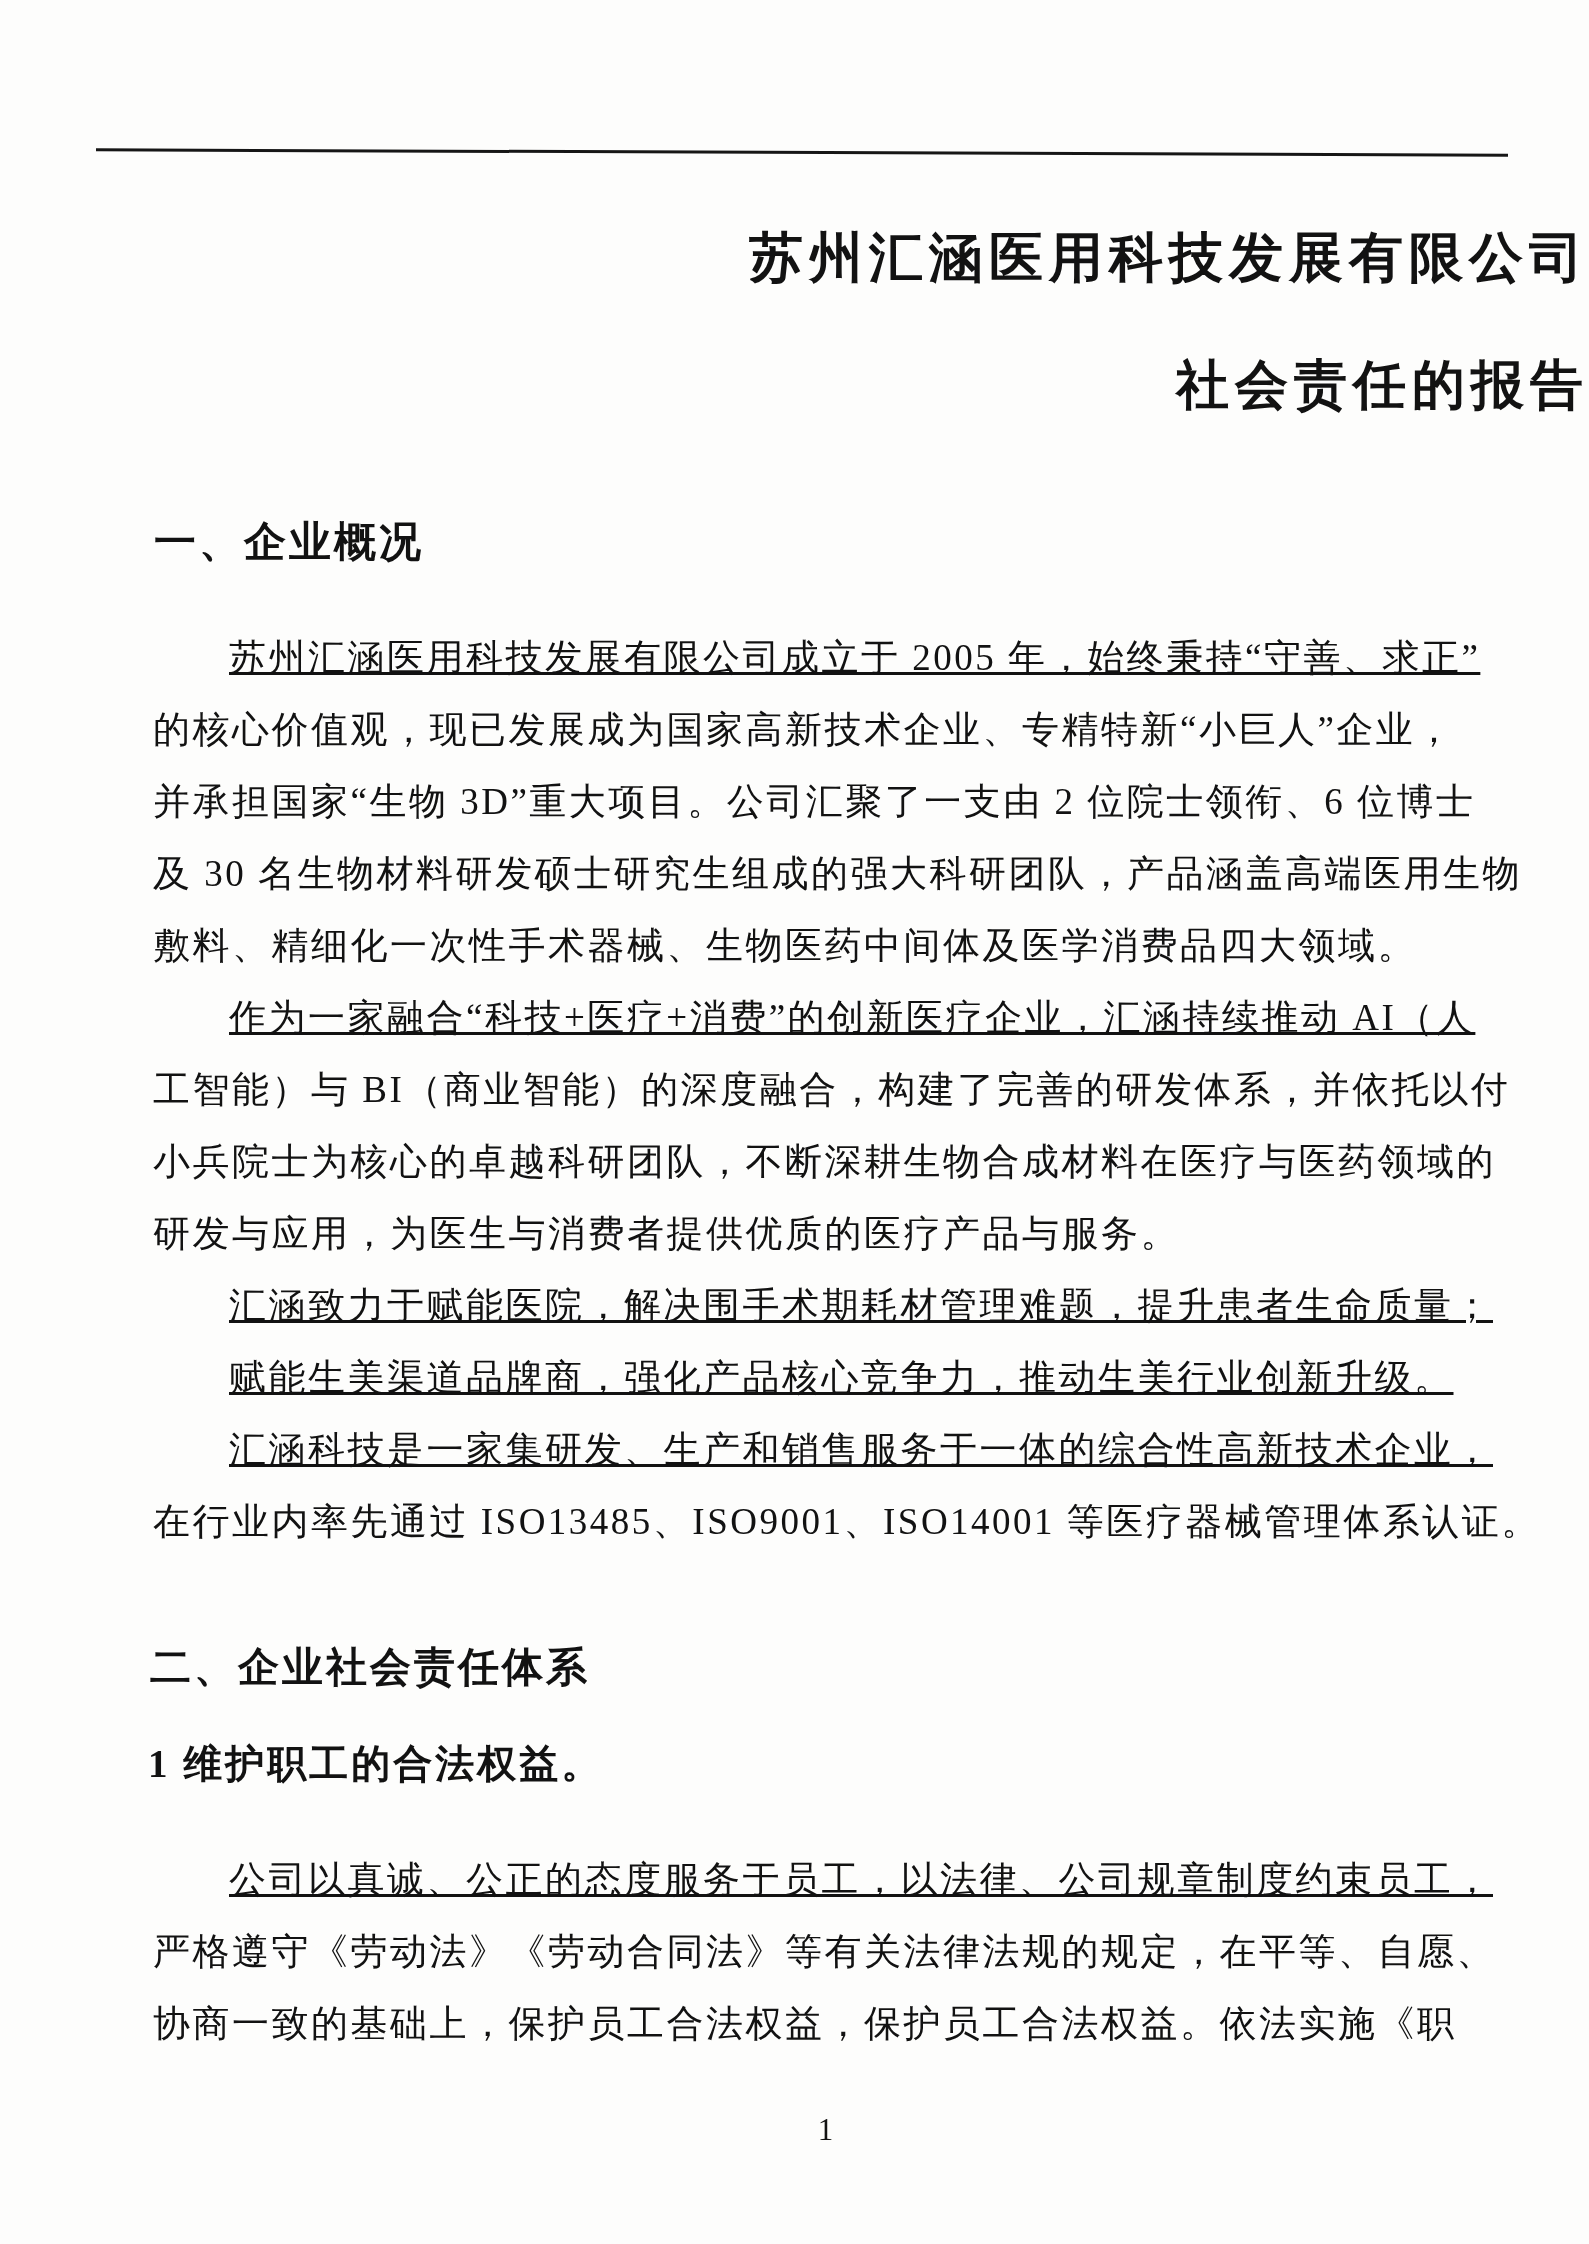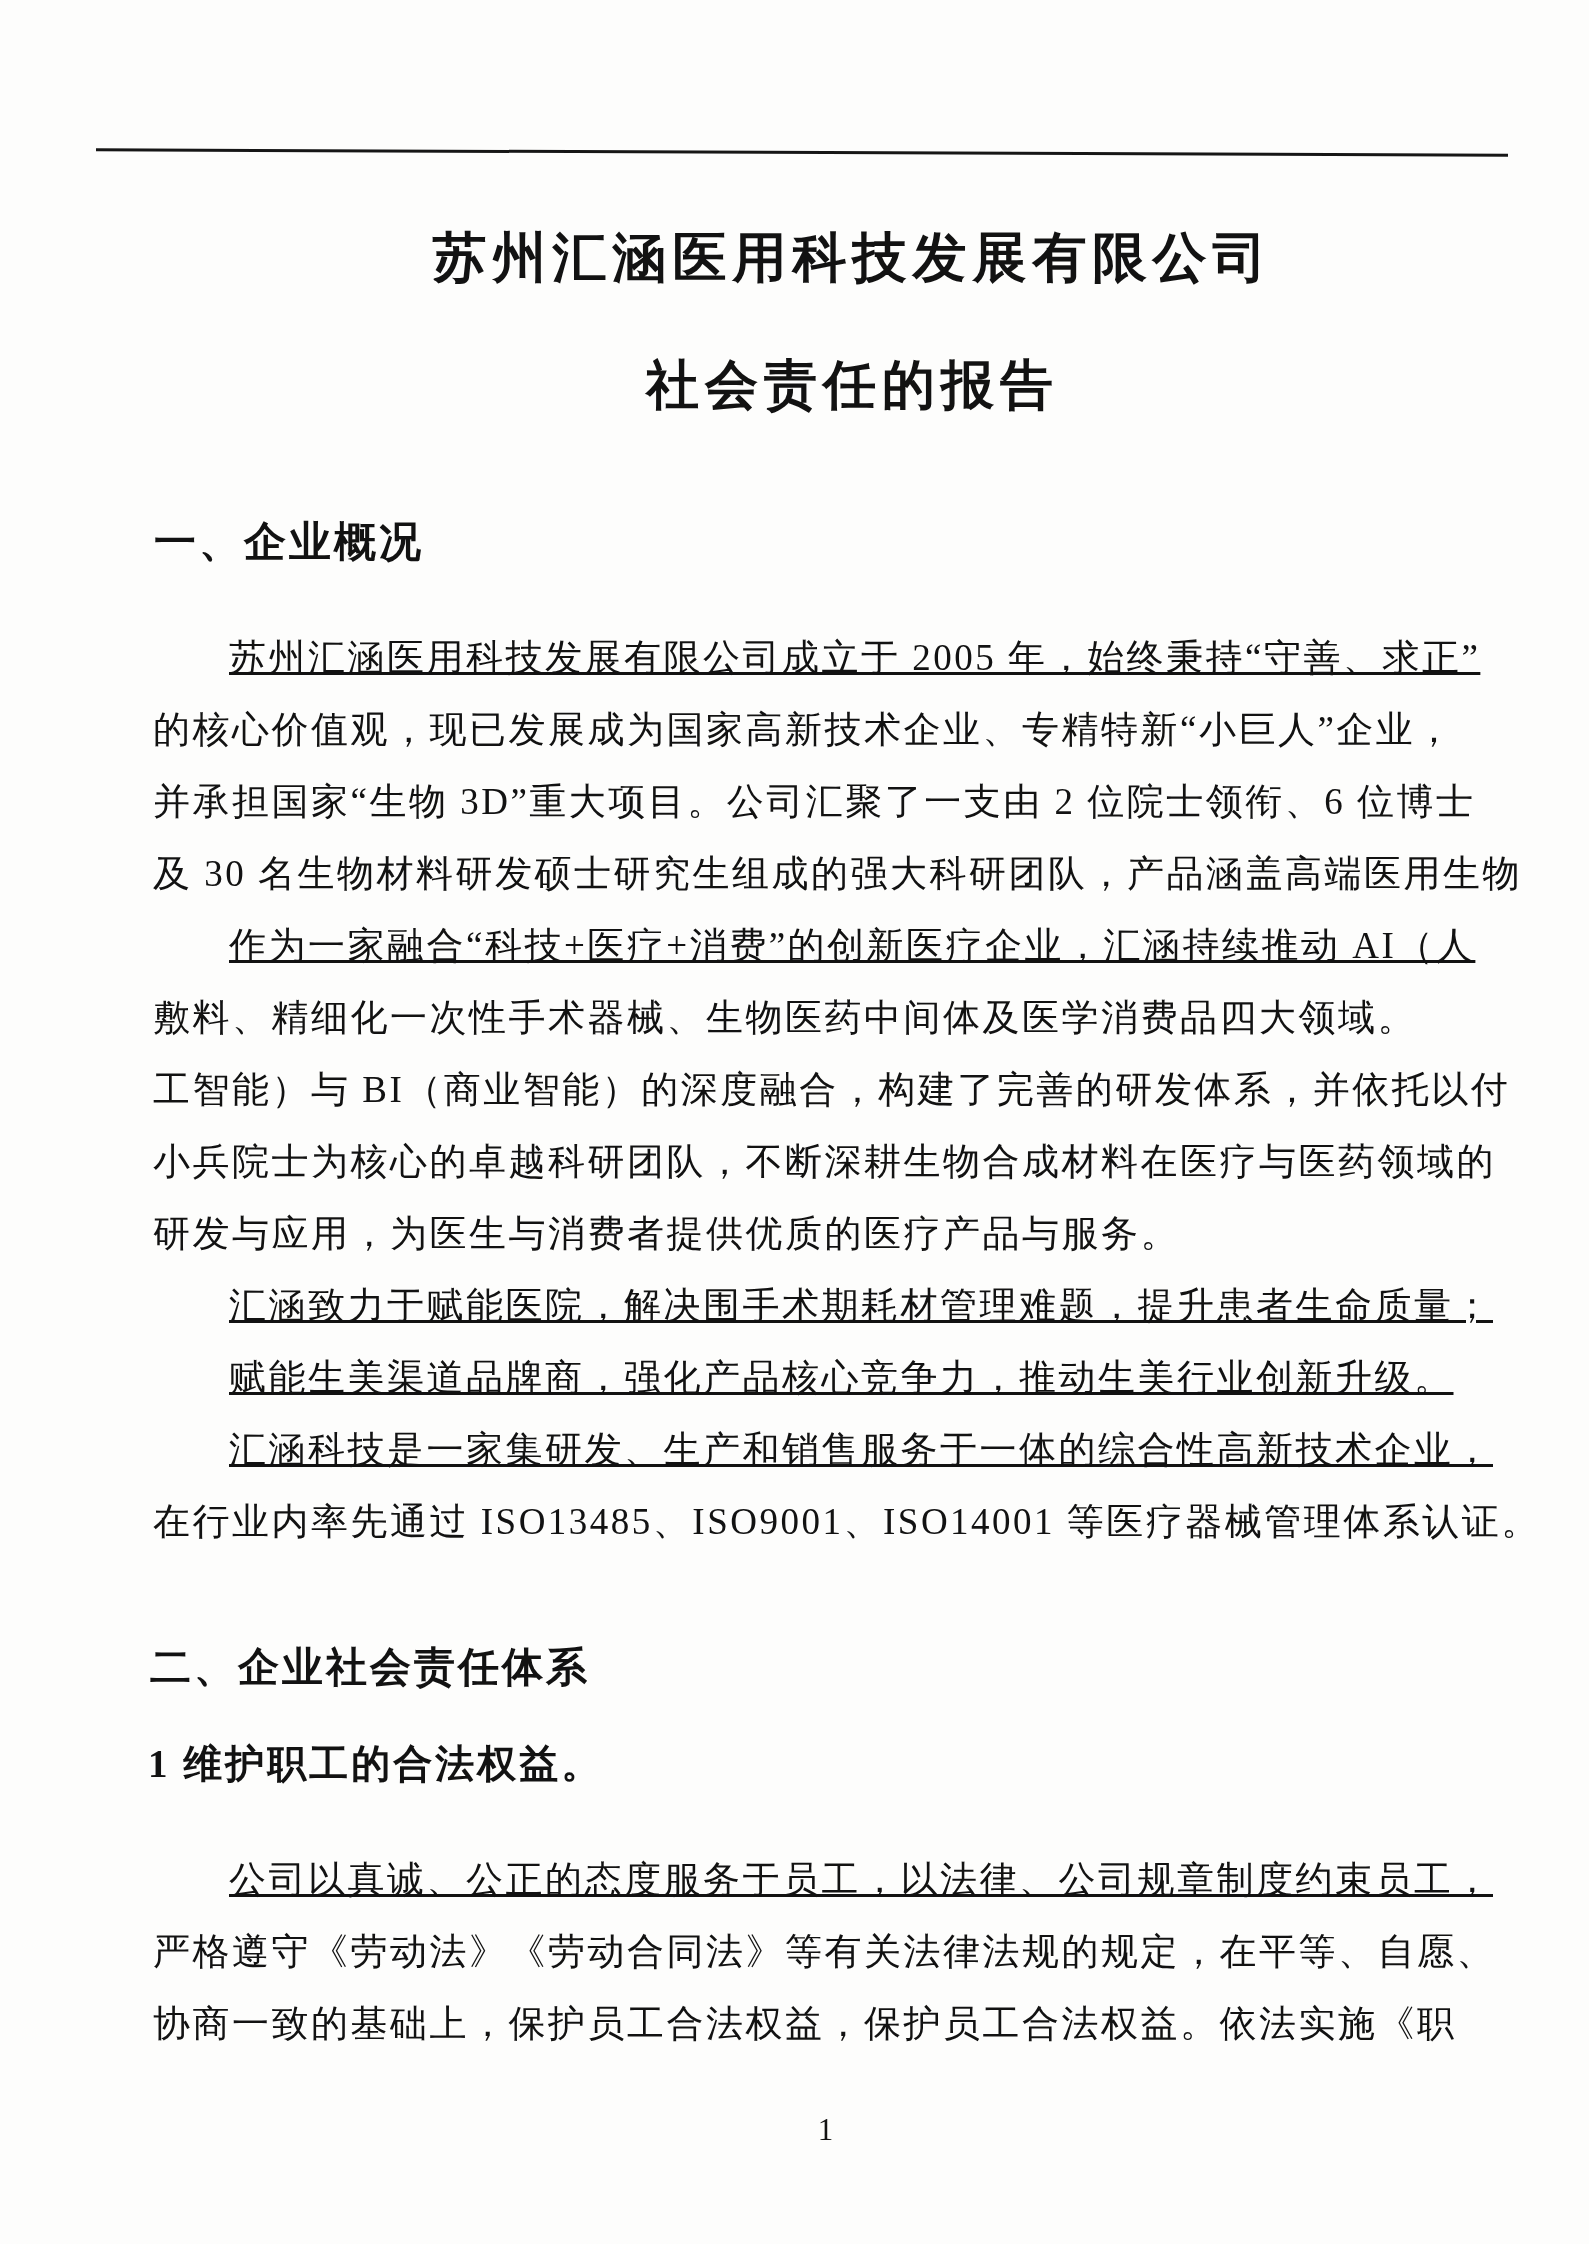--- a/index.html
+++ b/index.html
@@ -21,21 +21,21 @@
     height: 3px;
     background: #161616;
     transform: rotate(0.22deg);
   }
   .doc-title, .doc-subtitle {
     position: absolute;
     left: 0;
     width: 100%;
     box-sizing: border-box;
     padding-left: 116px;
-    text-align: center;
+    text-align: right;
     font-weight: bold;
     letter-spacing: 6px;
     white-space: nowrap;
   }
   .doc-title   { top: 222px; font-size: 54px; }
   .doc-subtitle{ top: 350px; font-size: 53px; }
   .sec-heading {
     position: absolute;
     font-weight: bold;
     letter-spacing: 3px;
@@ -81,22 +81,22 @@
 
   <div class="doc-subtitle">社会责任的报告</div>
 
   <div class="sec-heading h-overview">一、企业概况</div>
 
   <div class="body-block body-1">
     <div class="bline indent">苏州汇涵医用科技发展有限公司成立于 2005 年，始终秉持“守善、求正”</div>
     <div class="bline">的核心价值观，现已发展成为国家高新技术企业、专精特新“小巨人”企业，</div>
     <div class="bline">并承担国家“生物 3D”重大项目。公司汇聚了一支由 2 位院士领衔、6 位博士</div>
     <div class="bline">及 30 名生物材料研发硕士研究生组成的强大科研团队，产品涵盖高端医用生物</div>
+    <div class="bline">敷料、精细化一次性手术器械、生物医药中间体及医学消费品四大领域。</div>
     <div class="bline indent">作为一家融合“科技+医疗+消费”的创新医疗企业，汇涵持续推动 AI（人</div>
-    <div class="bline">敷料、精细化一次性手术器械、生物医药中间体及医学消费品四大领域。</div>
     <div class="bline">工智能）与 BI（商业智能）的深度融合，构建了完善的研发体系，并依托以付</div>
     <div class="bline">小兵院士为核心的卓越科研团队，不断深耕生物合成材料在医疗与医药领域的</div>
     <div class="bline">研发与应用，为医生与消费者提供优质的医疗产品与服务。</div>
     <div class="bline indent">汇涵致力于赋能医院，解决围手术期耗材管理难题，提升患者生命质量；</div>
     <div class="bline indent">赋能生美渠道品牌商，强化产品核心竞争力，推动生美行业创新升级。</div>
     <div class="bline indent">汇涵科技是一家集研发、生产和销售服务于一体的综合性高新技术企业，</div>
     <div class="bline">在行业内率先通过 ISO13485、ISO9001、ISO14001 等医疗器械管理体系认证。</div>
   </div>
 
   <div class="sec-heading h-csr">二、企业社会责任体系</div>

